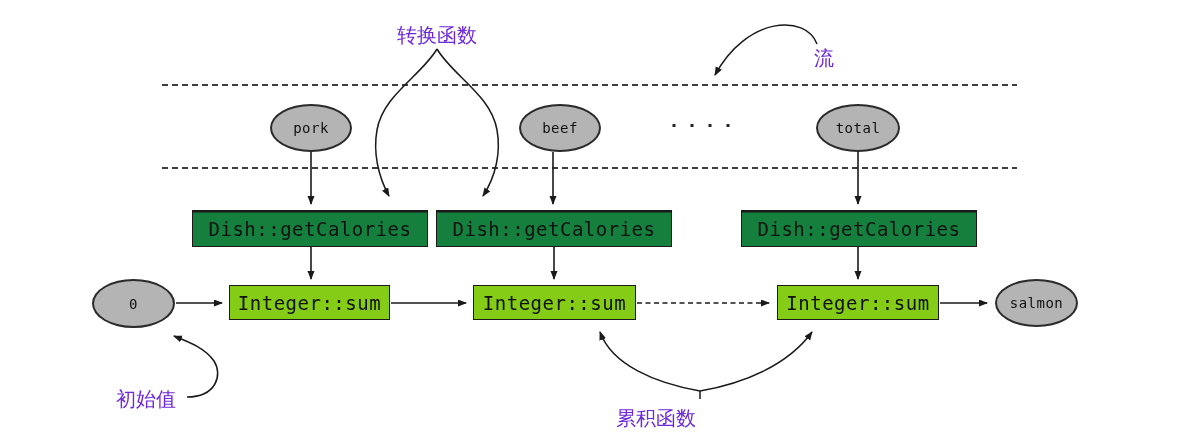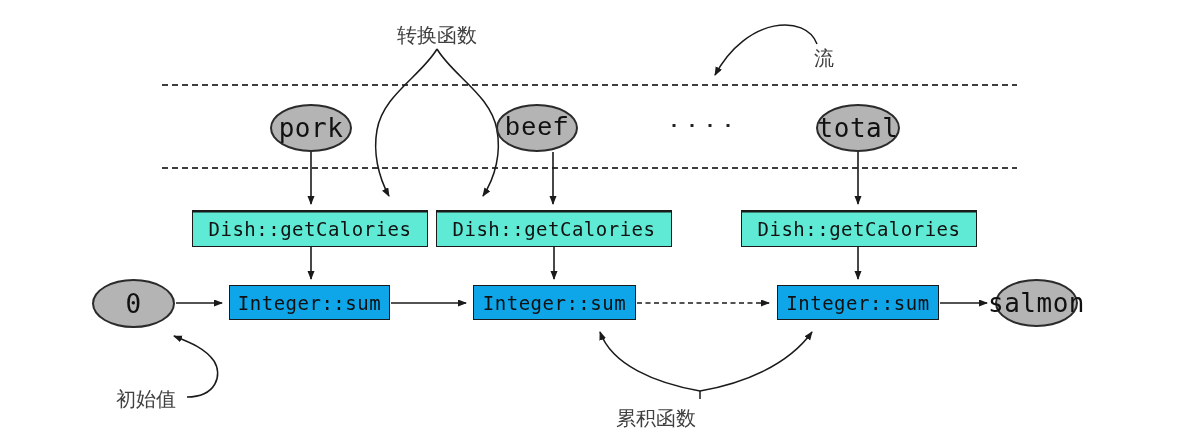--- a/index.html
+++ b/index.html
@@ -10,44 +10,44 @@
     font-family:"DejaVu Sans Mono","Liberation Mono",monospace;
     overflow:hidden;
   }
   .svg-layer{position:absolute;left:0;top:0;width:1188px;height:439px;}
   .node{
     position:absolute;
     background:#b4b4b4;
     border:2px solid #2b2b2b;
     border-radius:50%;
     display:flex;align-items:center;justify-content:center;
-    font-size:26px;letter-spacing:0.5px;color:#111;
+    font-size:14px;letter-spacing:0.5px;color:#111;
     box-sizing:border-box;
   }
   .mapper{
     position:absolute;
-    background:#5eead4;
+    background:#15803d;
     border:1.6px solid #1a1a1a;
     box-shadow:inset 0 1.5px 0 #1a1a1a;
     display:flex;align-items:center;justify-content:center;
     font-size:19px;letter-spacing:0.5px;color:#111;
     box-sizing:border-box;
   }
   .reducer{
     position:absolute;
-    background:#0ea5e9;
+    background:#84cc16;
     border:1.6px solid #1a1a1a;
     display:flex;align-items:center;justify-content:center;
     font-size:19px;letter-spacing:0.5px;color:#111;
     box-sizing:border-box;
   }
   .cjk{
     position:absolute;
     font-family:"DejaVu Serif","Liberation Serif",serif;
-    font-size:20px;color:#404040;
+    font-size:20px;color:#6d28d9;
     transform:translateX(-50%);
     white-space:nowrap;
   }
   .dots{
     position:absolute;
     display:flex;gap:15px;
     transform:translateX(-50%);
   }
   .dots i{
     width:3px;height:3px;background:#222;display:block;border-radius:0.5px;
@@ -87,21 +87,21 @@
     <path d="M817,44 C806,14 747,16 715,75" stroke="#1a1a1a" stroke-width="1.5" fill="none" marker-end="url(#ah)"></path>
 
     <path d="M187,397 C216,397 223,375 214,361 C205,348 189,342 174,336" stroke="#1a1a1a" stroke-width="1.5" fill="none" marker-end="url(#ah)"></path>
 
     <path d="M700,391 C655,383 612,365 600,332" stroke="#1a1a1a" stroke-width="1.5" fill="none" marker-end="url(#ah)"></path>
     <path d="M700,391 C745,383 788,365 812,332" stroke="#1a1a1a" stroke-width="1.5" fill="none" marker-end="url(#ah)"></path>
     <path d="M700,391 L700,399" stroke="#1a1a1a" stroke-width="1.5" fill="none"></path>
   </svg>
 
   <div class="node" style="left:270px;top:104px;width:82px;height:48px;">pork</div>
-  <div class="node" style="left:496px;top:104px;width:82px;height:48px;font-family:Liberation Mono, monospace;">beef</div>
+  <div class="node" style="left:519px;top:104px;width:82px;height:48px;">beef</div>
   <div class="node" style="left:816px;top:104px;width:84px;height:48px;">total</div>
 
   <div class="dots" style="left:701px;top:124px;">
     <i></i>
       <i></i>
       <i></i>
       <i></i>
   </div>
 
   <div class="mapper" style="left:192px;top:210px;width:236px;height:37px;">Dish::getCalories</div>

